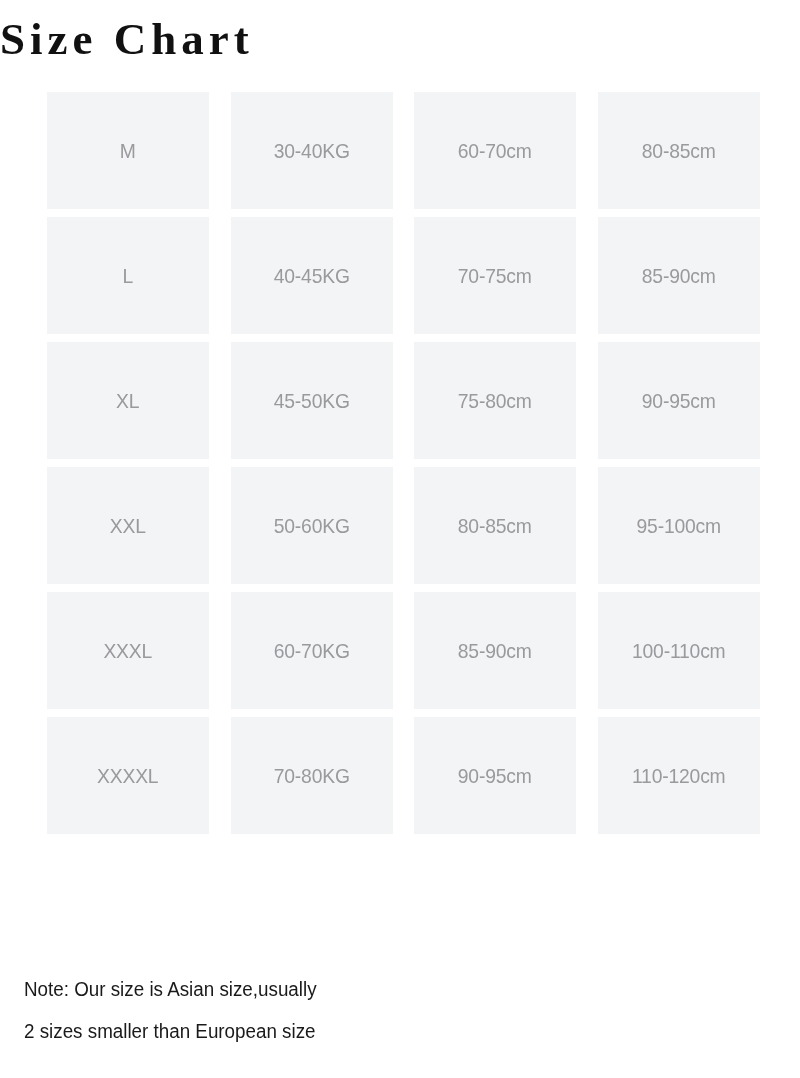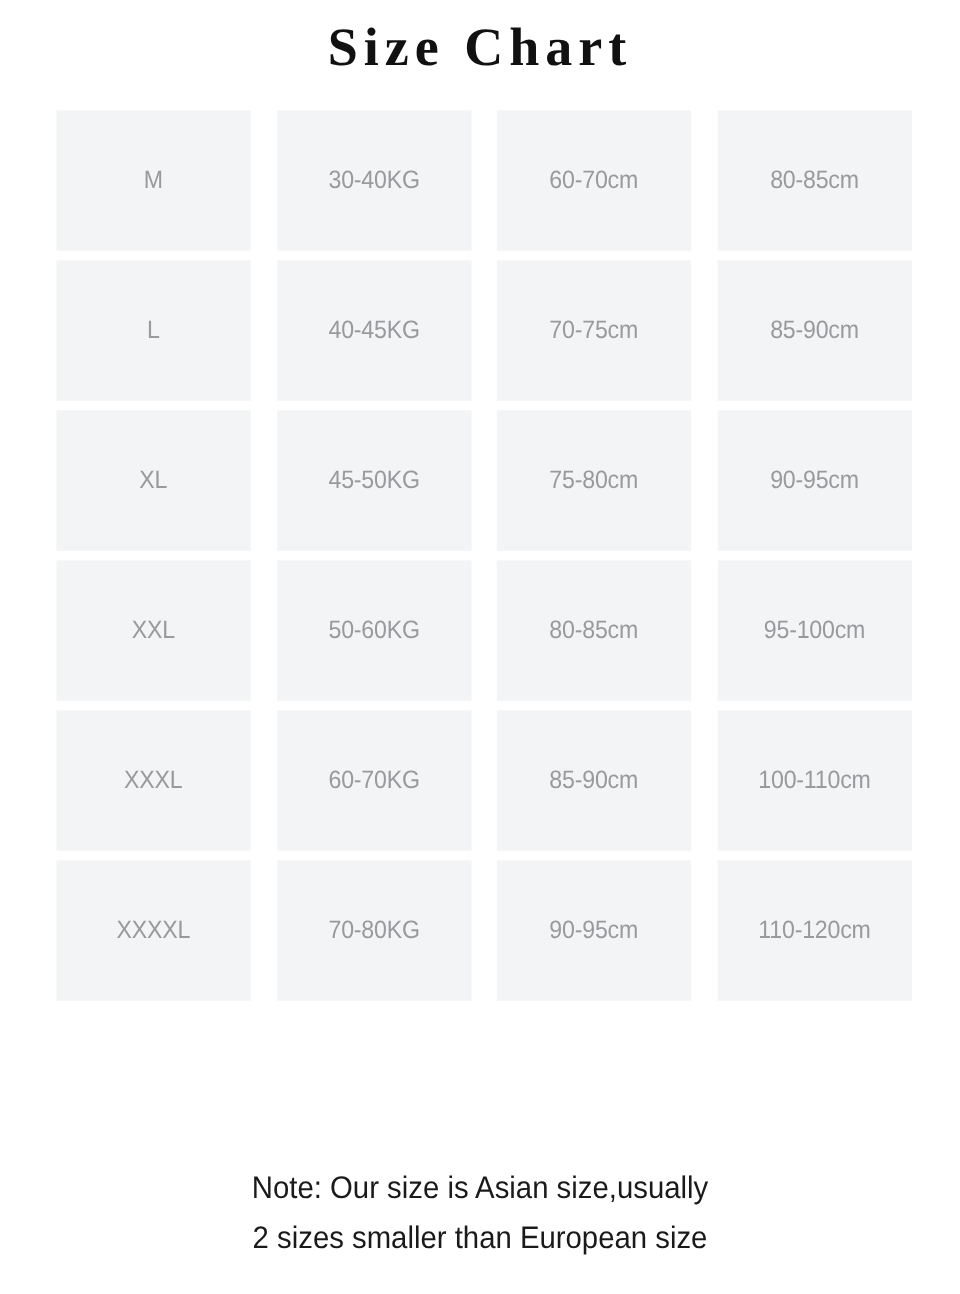--- a/index.html
+++ b/index.html
@@ -23,21 +23,20 @@
     overflow: hidden;
     box-sizing: border-box;
   }
 
   
   .page-title {
     position: absolute;
     left: 0;
     top: 10px;
     width: 800px;
-    text-align: center;
     font-family: "Liberation Serif", "DejaVu Serif", serif;
     font-weight: 700;
     font-size: 45px;
     line-height: 58px;
     letter-spacing: 5px;
     color: #111111;
     white-space: nowrap;
   }
 
   
@@ -98,23 +97,23 @@
     letter-spacing: -0.2px;
     transform: scaleX(0.92);
   }
 
   
   .note {
     position: absolute;
     left: 0;
     top: 968px;
     width: 800px;
-    text-align: center;
-    font-family: "Liberation Sans", sans-serif;
-    font-size: 26px;
+    text-align: left;
+    font-family: "Liberation Sans", sans-serif;
+    font-size: 20px;
     font-weight: 300;
     line-height: 42px;
     color: #1a1a1a;
   }
 
   .note-line {
     display: block;
     transform: scaleX(0.94);
   }
 </style>

